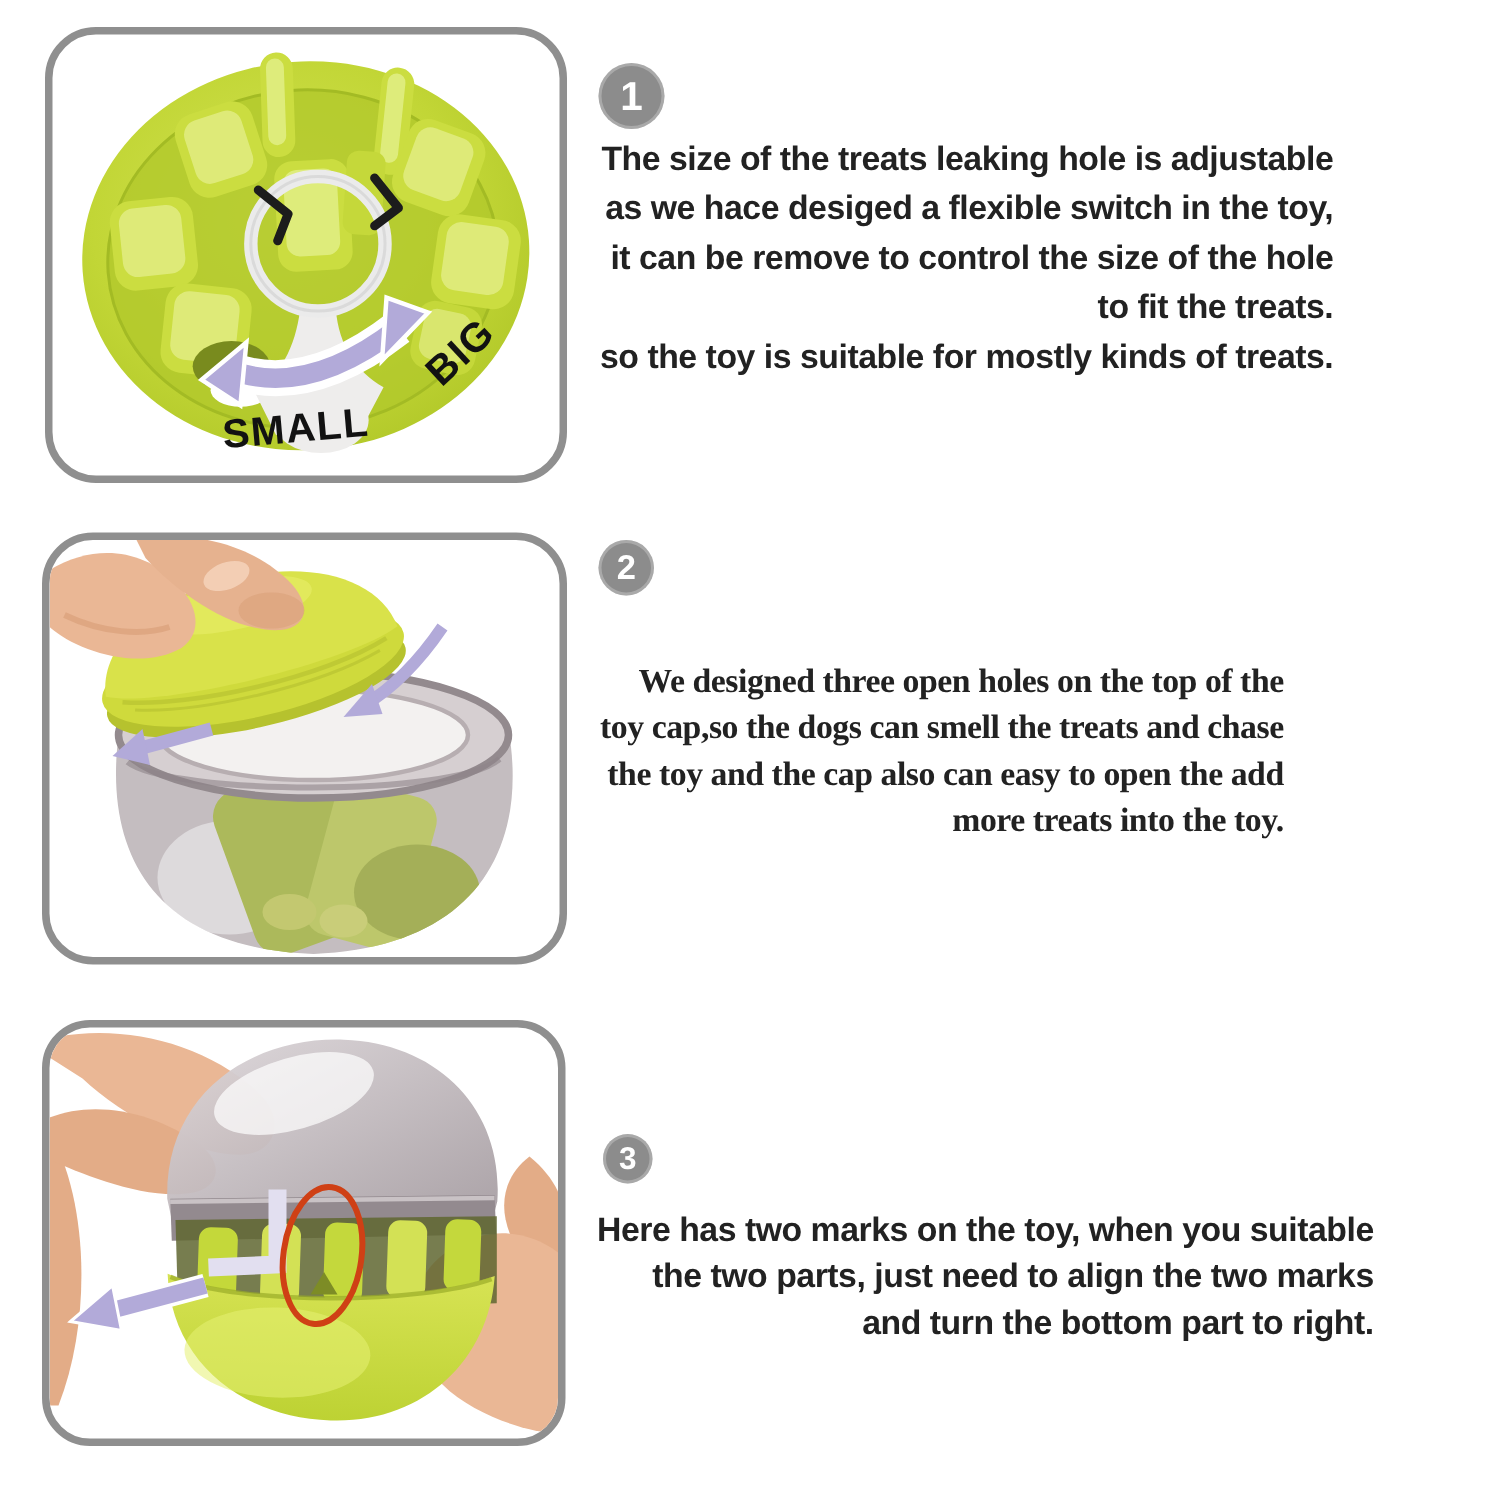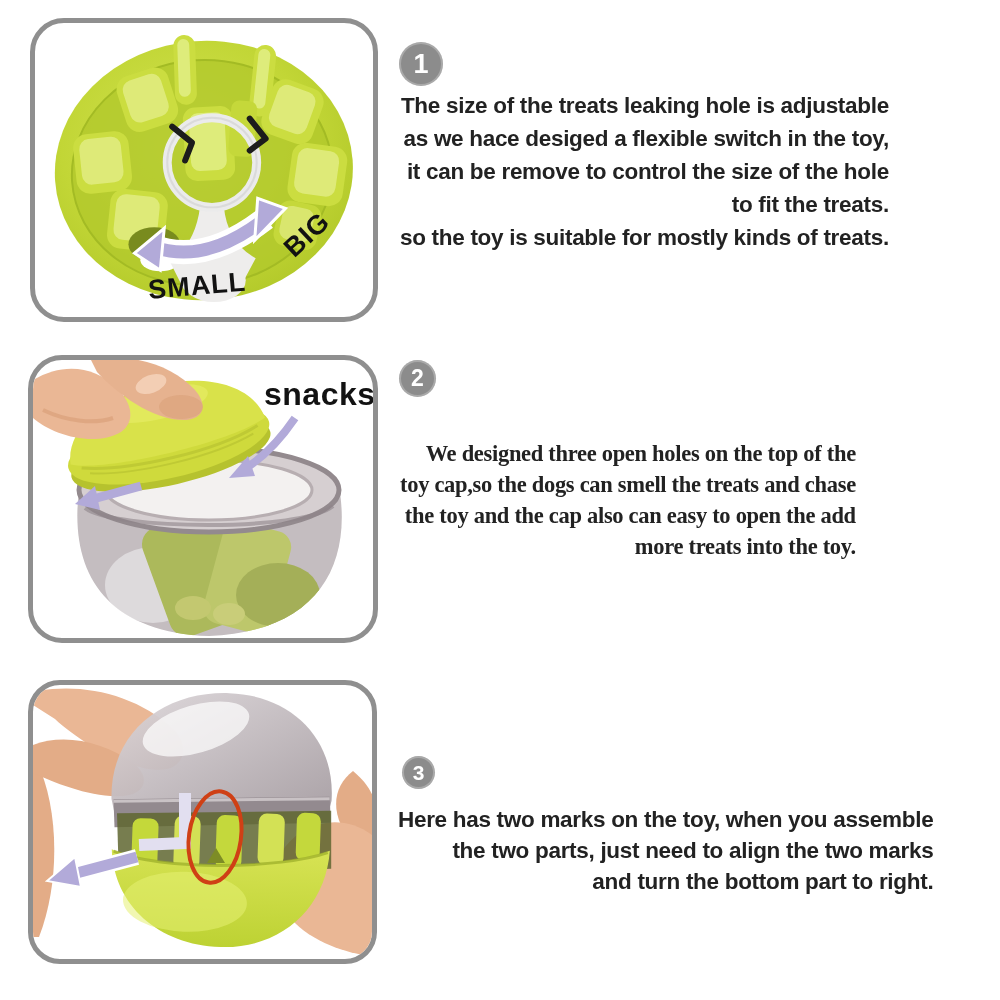--- a/index.html
+++ b/index.html
@@ -190,21 +190,20 @@
 
     <g>
       <path d="M262,58 C247,80 230,98 210,110" fill="none" stroke="#b2aad9" stroke-width="8"></path>
       <polygon points="196,118 215,96 222,116" fill="#b2aad9"></polygon>
     </g>
     <g>
       <path d="M108,126 L60,139" fill="none" stroke="#b2aad9" stroke-width="9"></path>
       <polygon points="42,144 62,126 67,150" fill="#b2aad9"></polygon>
     </g>
   </svg>
-  <div class="img-label" id="label-snacks">snacks</div>
 </div>
 
 <div class="photo-frame" id="frame-3">
   <svg viewBox="0 0 339 274" preserveAspectRatio="none">
     <defs>
       <linearGradient id="domeGrad" x1="0" y1="0" x2="1" y2="1">
         <stop offset="0%" stop-color="#ded8db"></stop>
         <stop offset="100%" stop-color="#a49ba0"></stop>
       </linearGradient>
       <linearGradient id="bowlGrad" x1="0" y1="0" x2="0" y2="1">
@@ -264,15 +263,15 @@
 
 <div class="step-text" id="text-1">The size of the treats leaking hole is adjustable
 as we hace desiged a flexible switch in the toy,
 it can be remove to control the size of the hole
 to fit the treats.
 so the toy is suitable for mostly kinds of treats.</div>
 <div class="step-text" id="text-2">We designed three open holes on the top of the
 toy cap,so the dogs can smell the treats and chase
 the toy and the cap also can easy to open the add
 more treats into the toy.</div>
-<div class="step-text" id="text-3">Here has two marks on the toy, when you assemble
+<div class="step-text" id="text-3">Here has two marks on the toy, when you suitable
 the two parts, just need to align the two marks
 and turn the bottom part to right.</div>
 
 </body></html>

